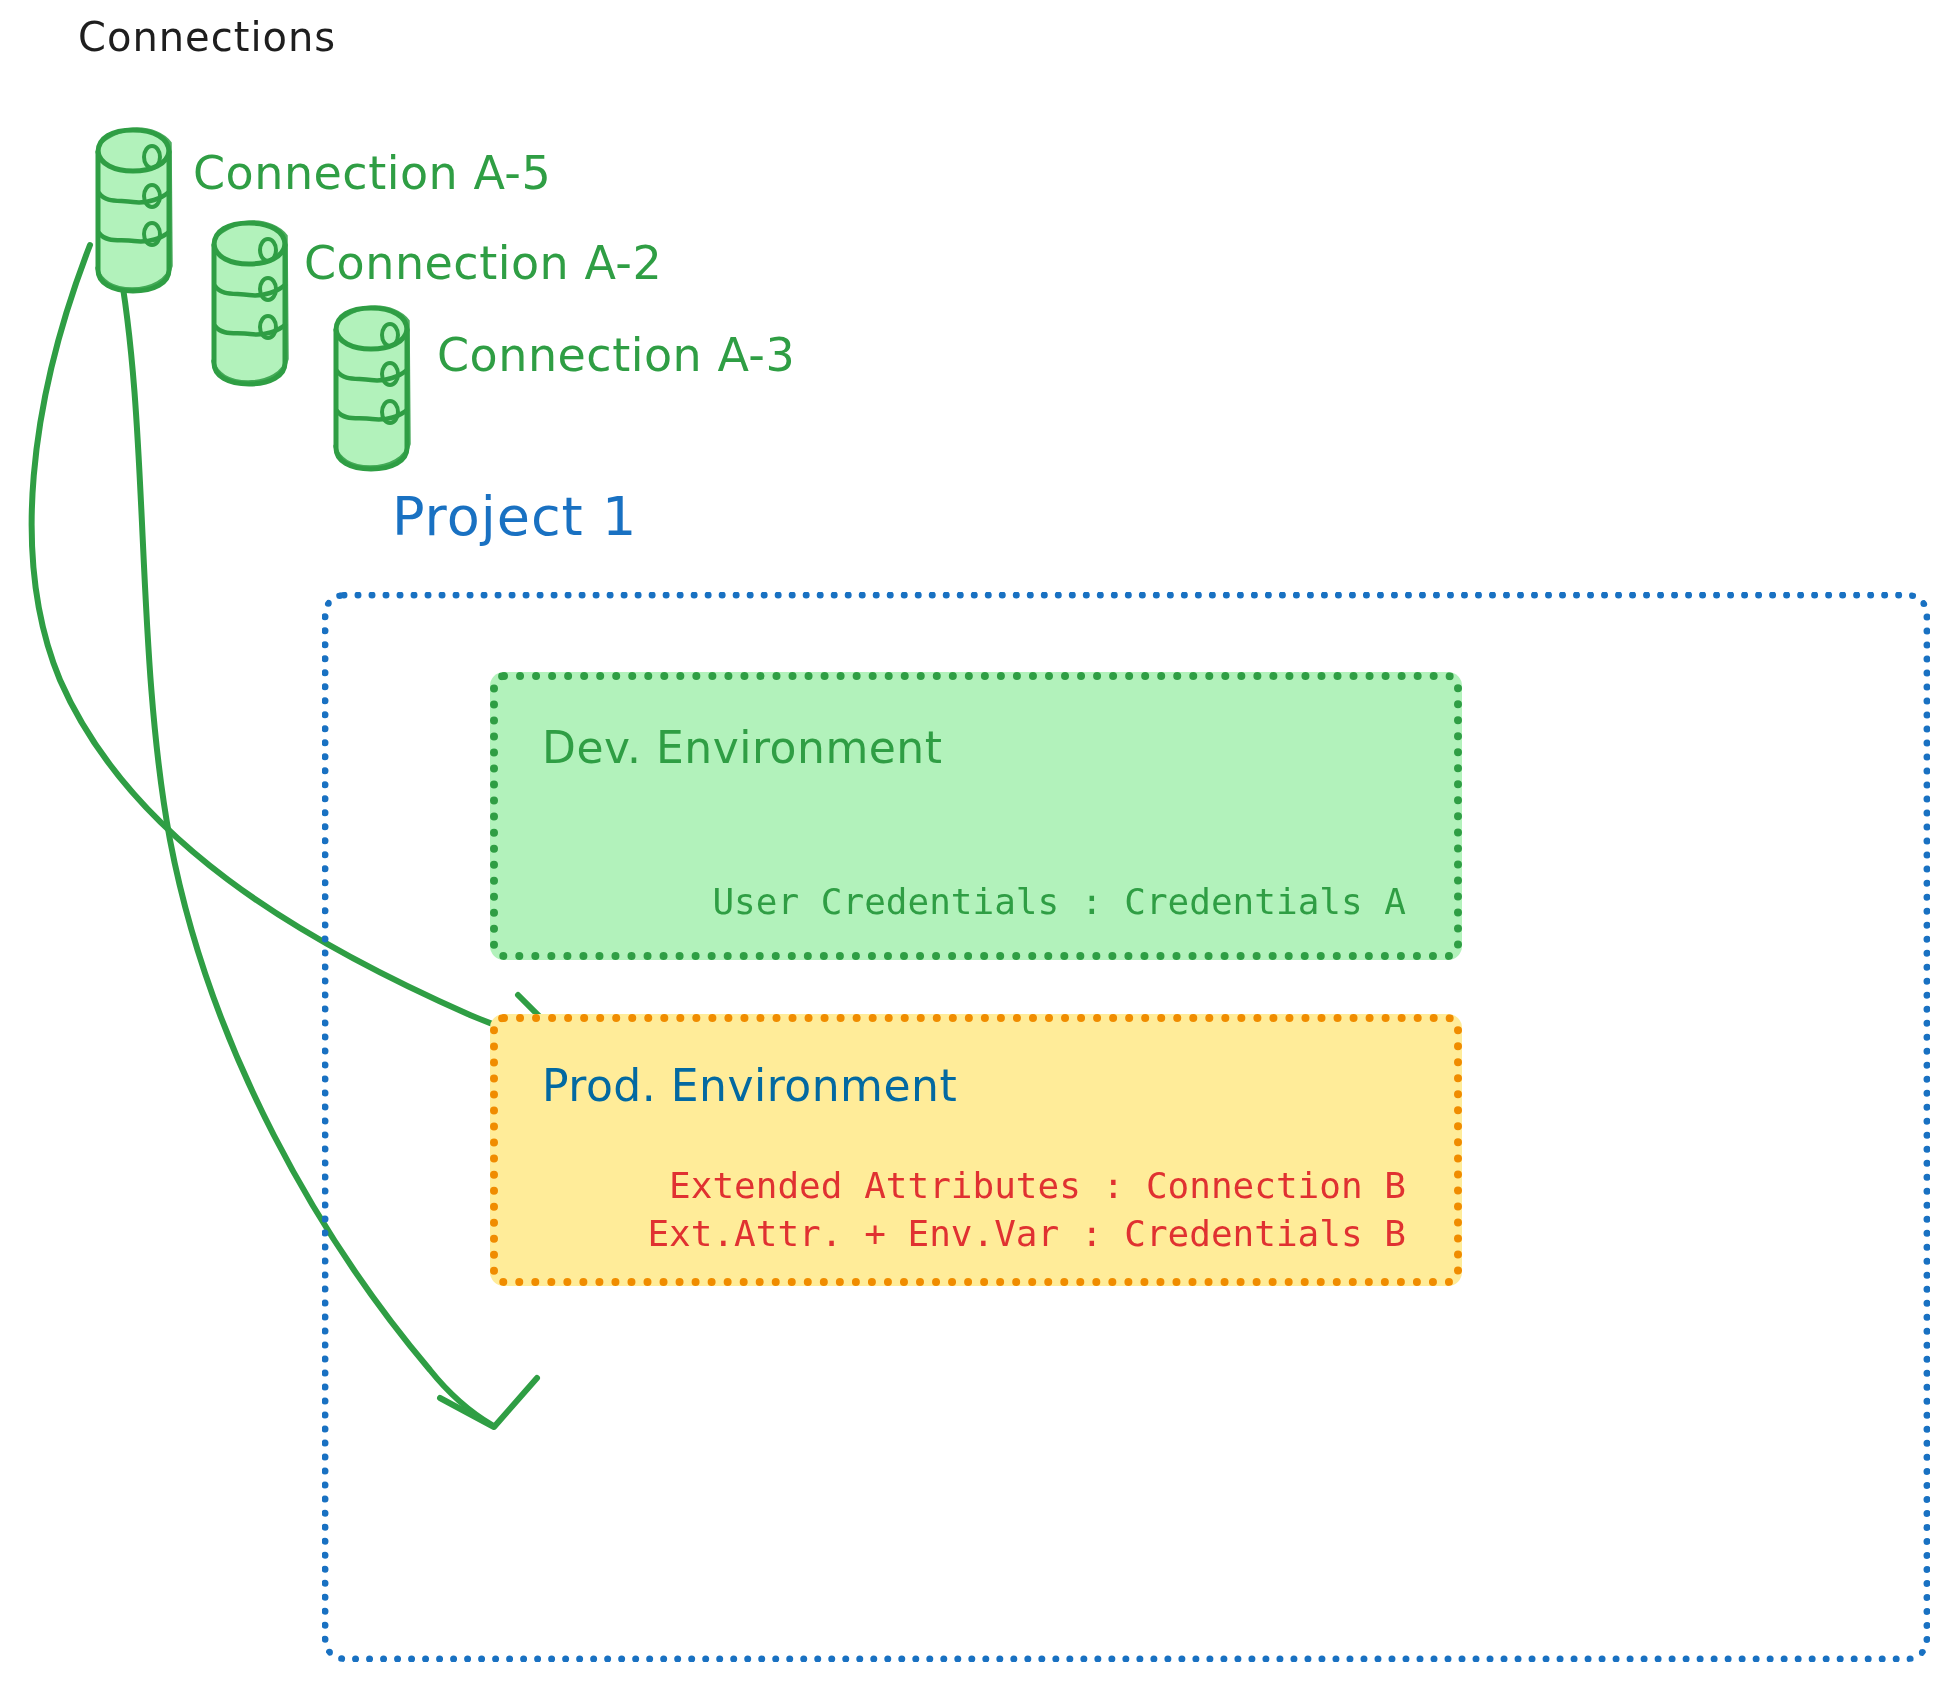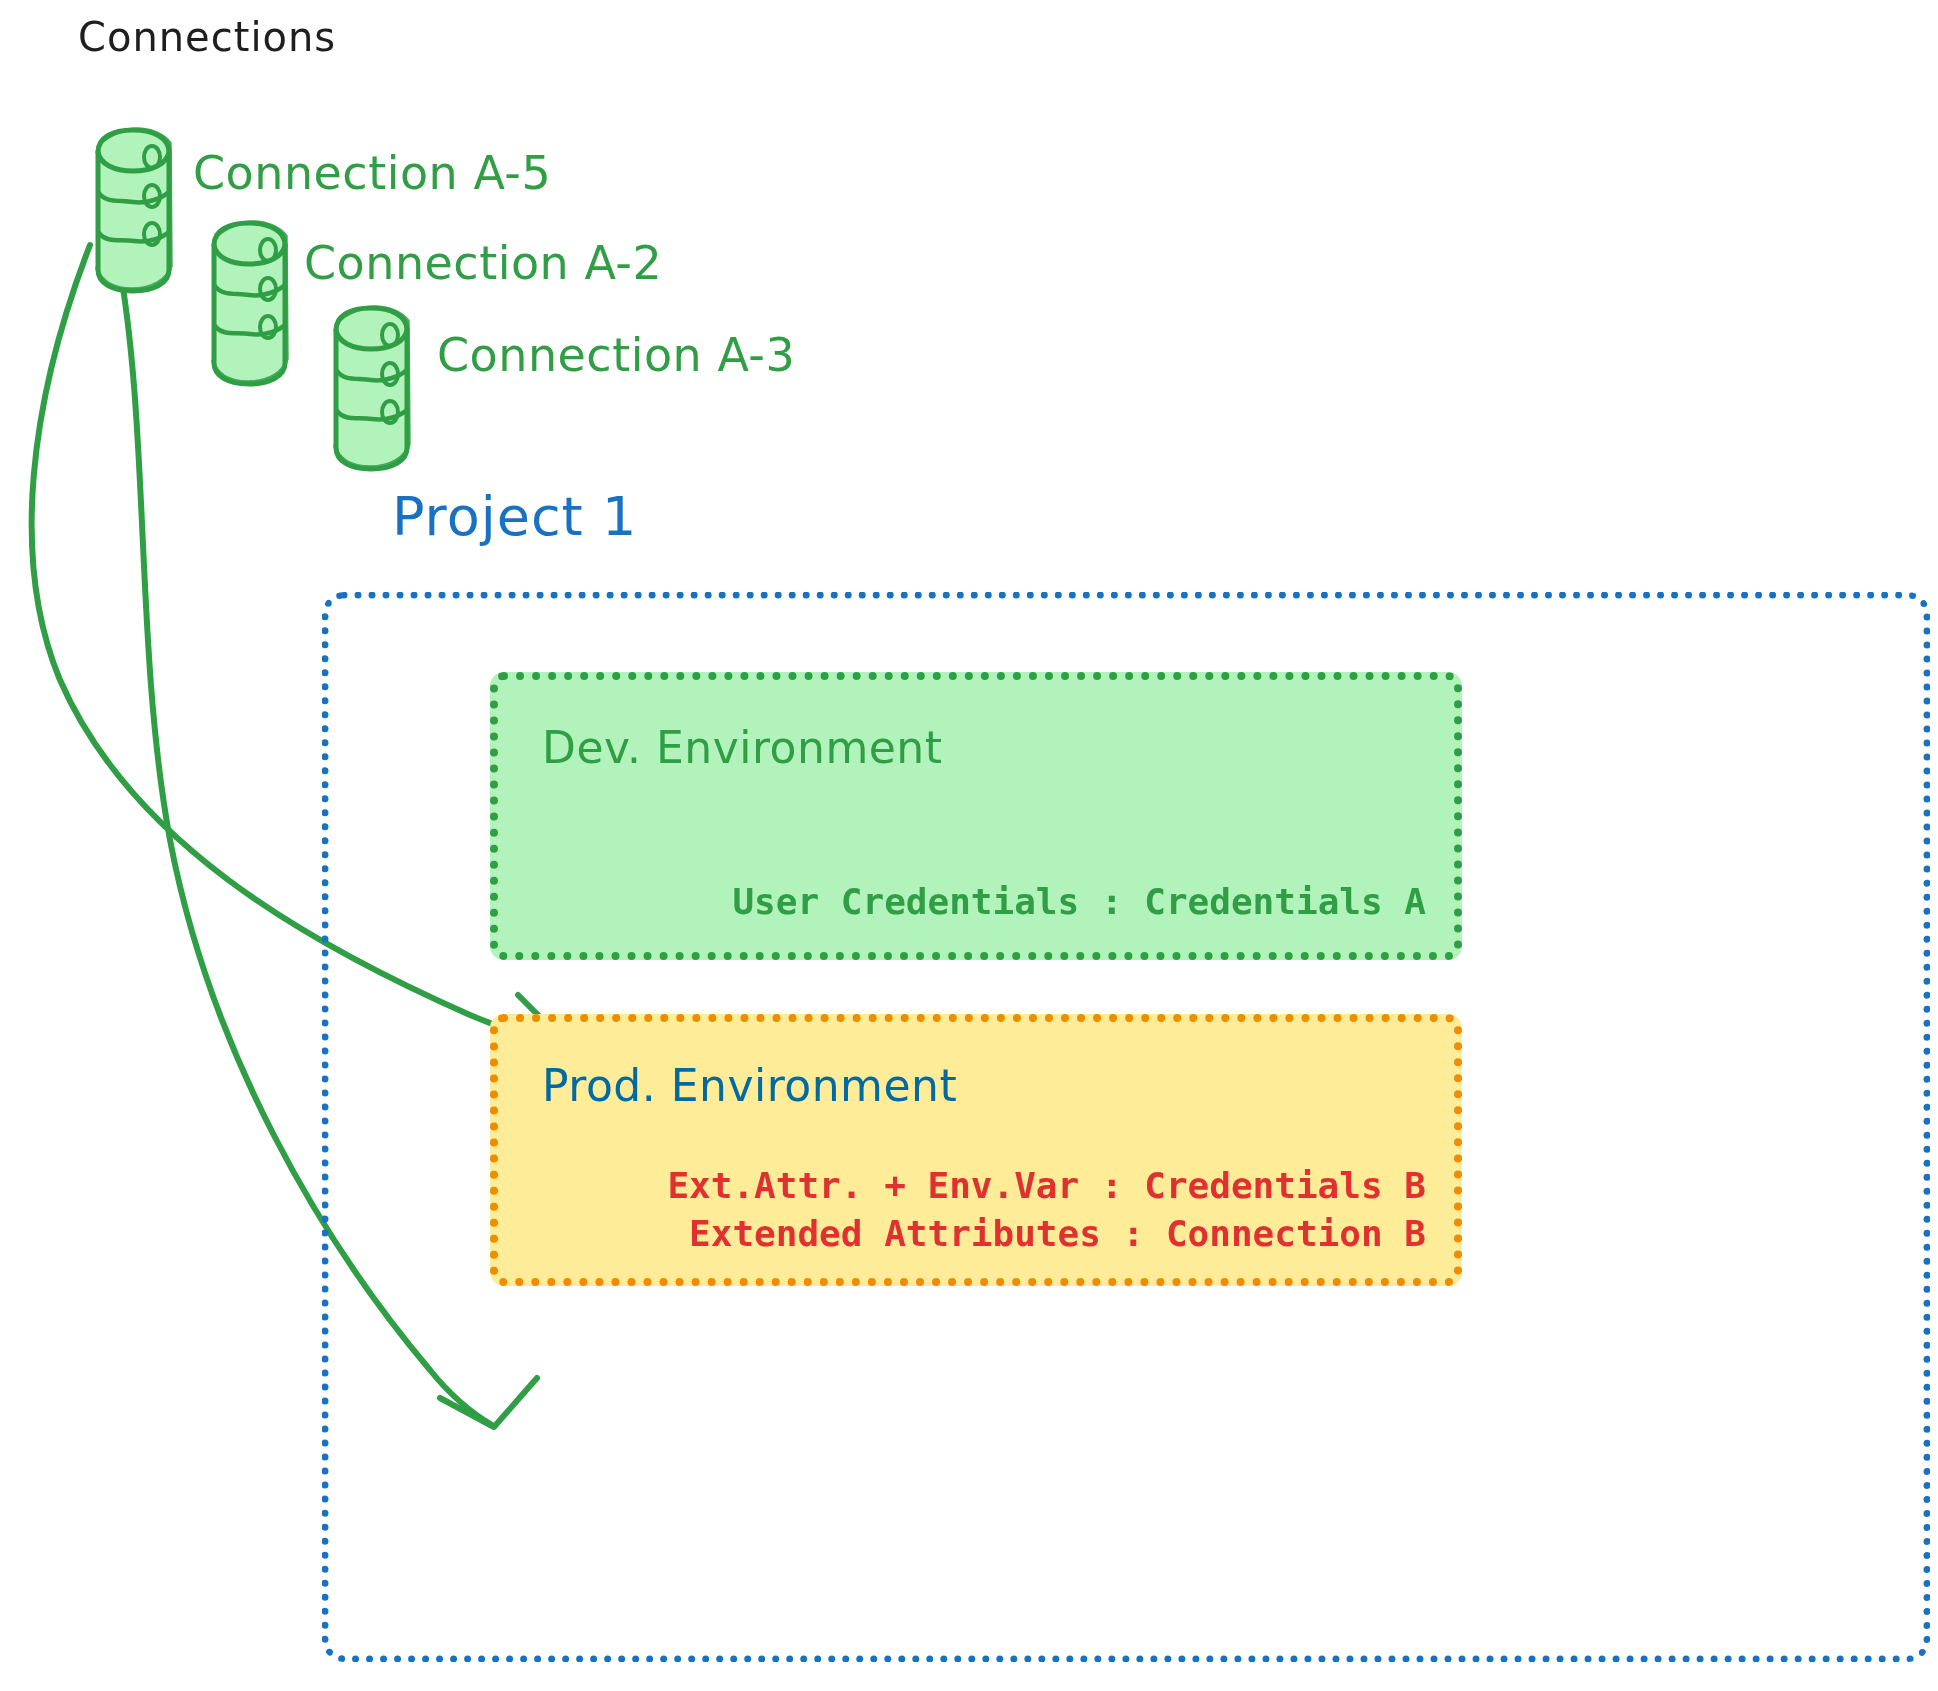--- a/index.html
+++ b/index.html
@@ -92,23 +92,22 @@
   .env-title {
     position: absolute;
     font-size: 44px;
     letter-spacing: 0.5px;
   }
   #dev-title { left: 44px; top: 42px; color: #2f9e44; }
   #prod-title { left: 44px; top: 38px; color: #0369a1; }
 
   .env-lines {
     position: absolute;
-    right: 28px;
+    right: 48px;
     text-align: right;
-    font-weight: bold;
   }
   #dev-lines { bottom: 26px; }
   #prod-lines { bottom: 20px; }
 
   .code-line {
     font-size: 36px;
     line-height: 1.34;
   }
   .code-green { color: #2f9e44; }
   .code-red { color: #e03131; }
@@ -191,18 +190,18 @@
   <div class="abs env-box" id="dev-box">
     <div class="hand env-title" id="dev-title">Dev. Environment</div>
     <div class="env-lines" id="dev-lines">
       <div class="mono code-line code-green">User Credentials : Credentials A</div>
     </div>
   </div>
 
   <div class="abs env-box" id="prod-box">
     <div class="hand env-title" id="prod-title">Prod. Environment</div>
     <div class="env-lines" id="prod-lines">
+      <div class="mono code-line code-red">Extended Attributes : Connection B</div>
       <div class="mono code-line code-red">Ext.Attr. + Env.Var : Credentials B</div>
-      <div class="mono code-line code-red">Extended Attributes : Connection B</div>
     </div>
   </div>
 
 </div>
 
 </body></html>

